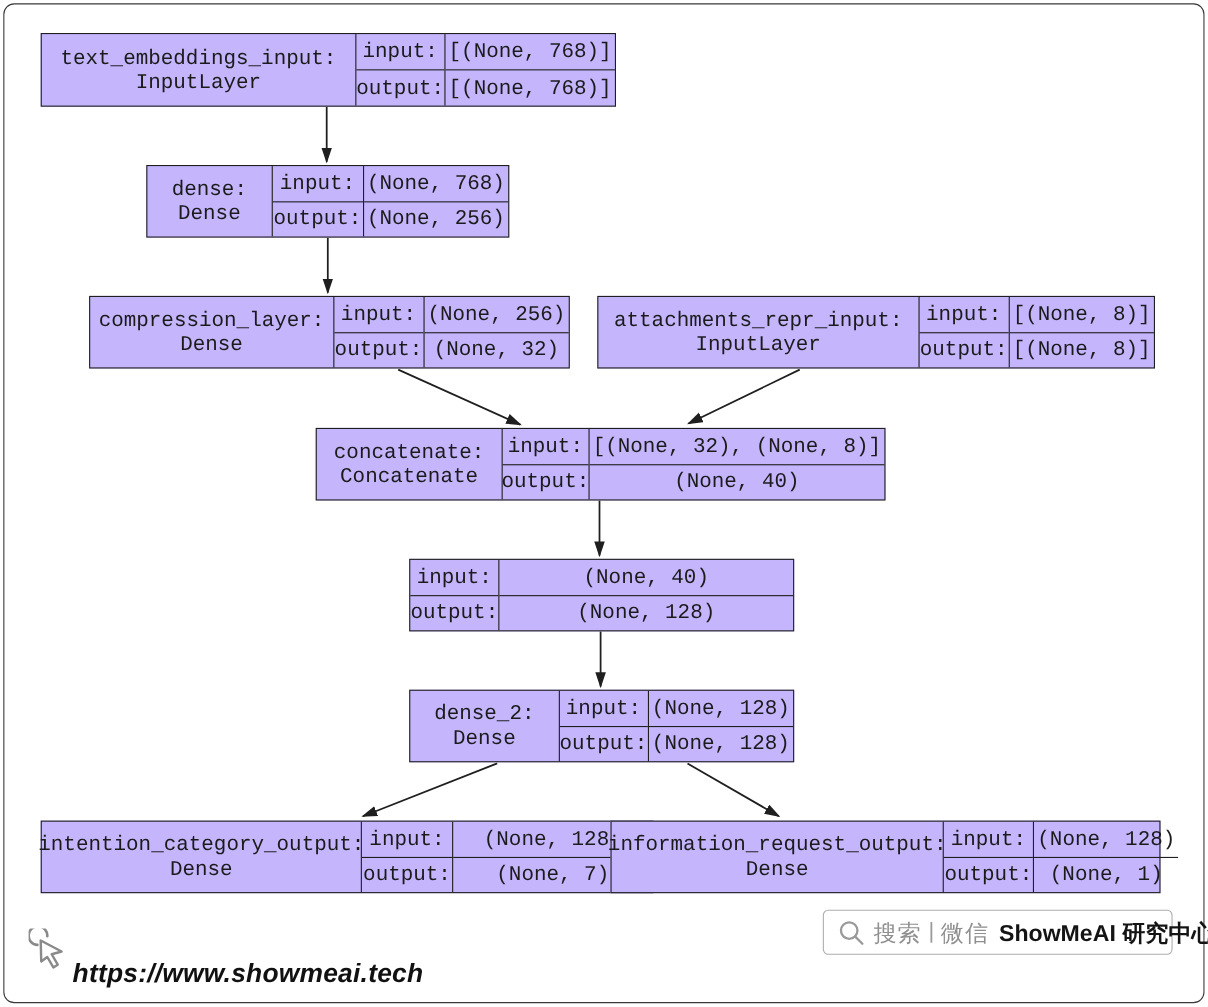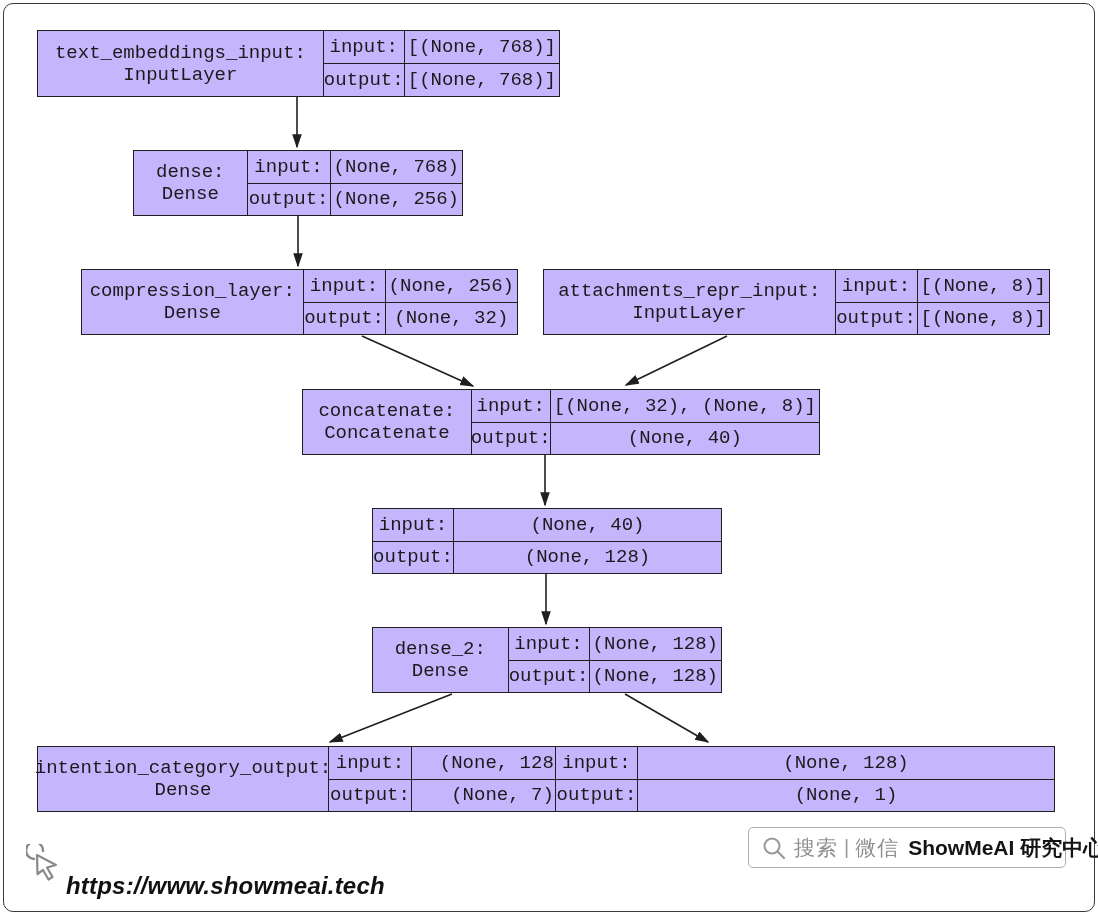--- a/index.html
+++ b/index.html
@@ -84,21 +84,21 @@
     <div class="col" style="width:81px">
       <div class="row top">input:</div>
       <div class="row">output:</div>
     </div>
     <div class="col vals">
       <div class="row top">[(None, 8)]</div>
       <div class="row">[(None, 8)]</div>
     </div>
   </div>
 
-  <div class="node" style="left:302px;top:389px;width:518px;height:66px">
+  <div class="node" style="left:287px;top:389px;width:518px;height:66px">
     <div class="labelcell" style="width:220px">concatenate: Concatenate</div>
     <div class="col" style="width:78px">
       <div class="row top">input:</div>
       <div class="row">output:</div>
     </div>
     <div class="col vals">
       <div class="row top">[(None, 32), (None, 8)]</div>
       <div class="row">(None, 40)</div>
     </div>
   </div>
@@ -132,20 +132,21 @@
       <div class="row top">input:</div>
       <div class="row">output:</div>
     </div>
     <div class="col vals">
       <div class="row top">(None, 128)</div>
       <div class="row">(None, 7)</div>
     </div>
   </div>
 
   <div class="node" style="left:555px;top:746px;width:500px;height:66px">
+    <div class="labelcell" style="width:302px">information_request_output: Dense</div>
     <div class="col" style="width:81px">
       <div class="row top">input:</div>
       <div class="row">output:</div>
     </div>
     <div class="col vals">
       <div class="row top">(None, 128)</div>
       <div class="row">(None, 1)</div>
     </div>
   </div>
 

